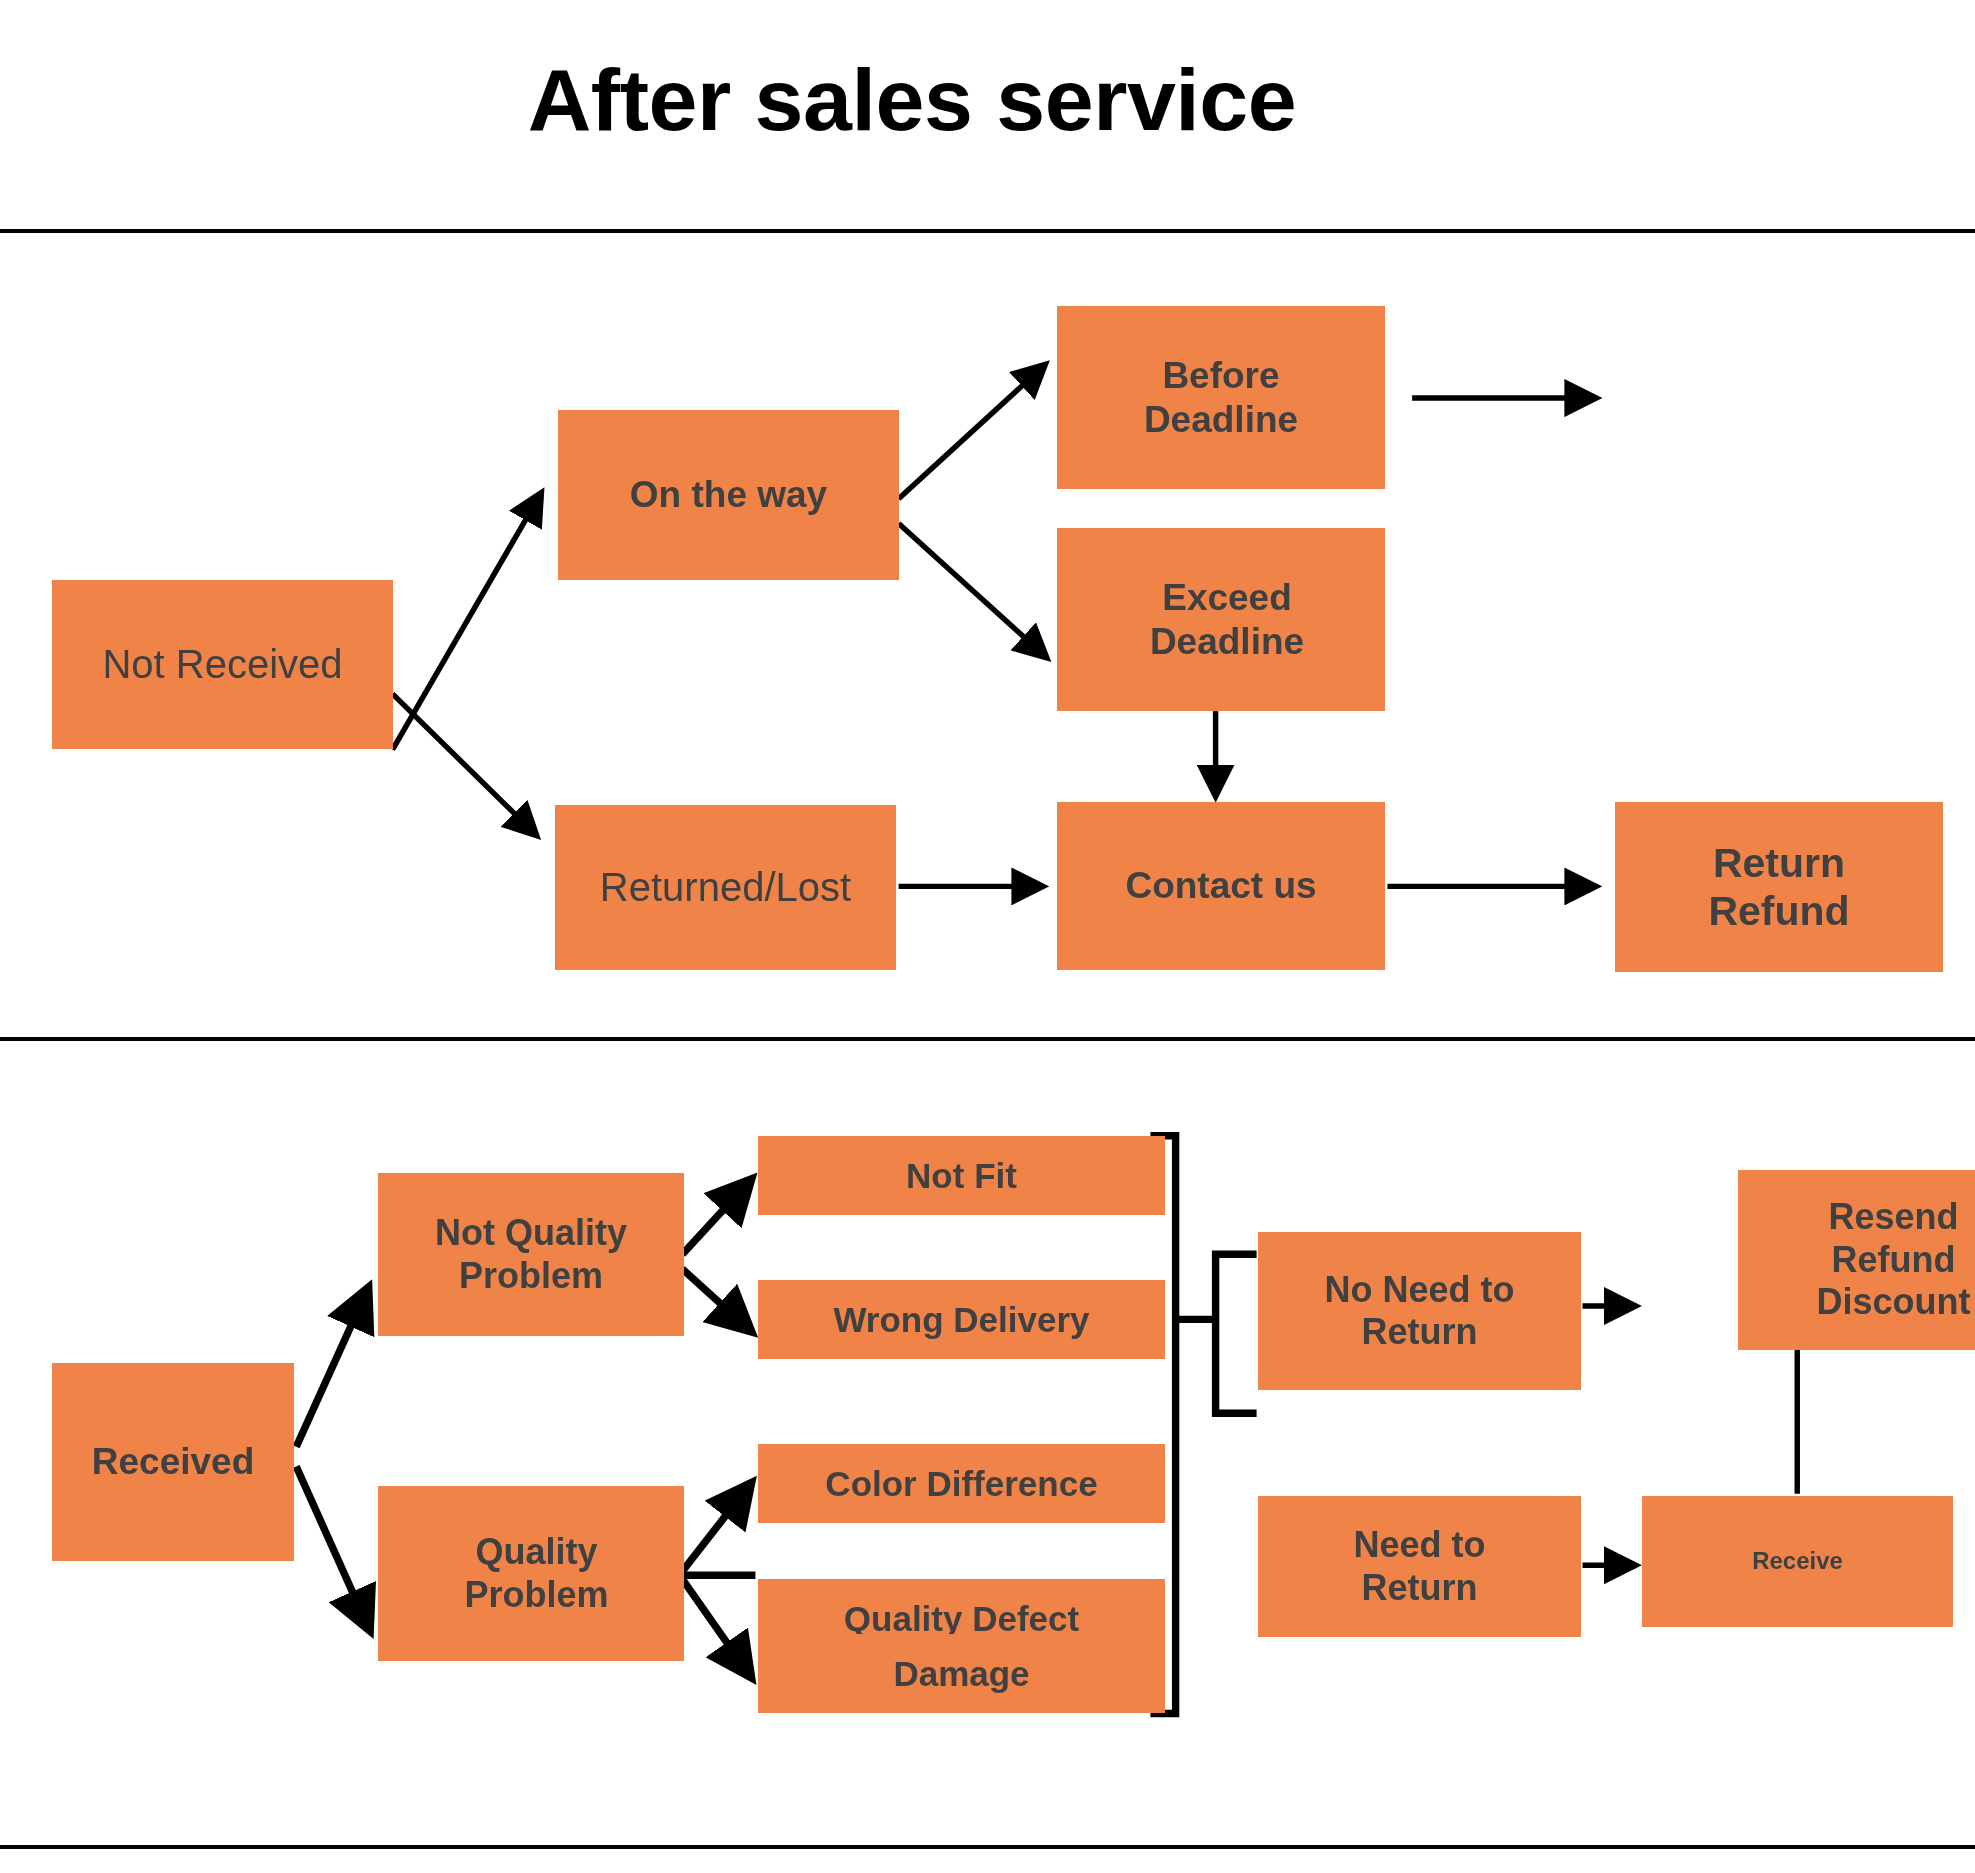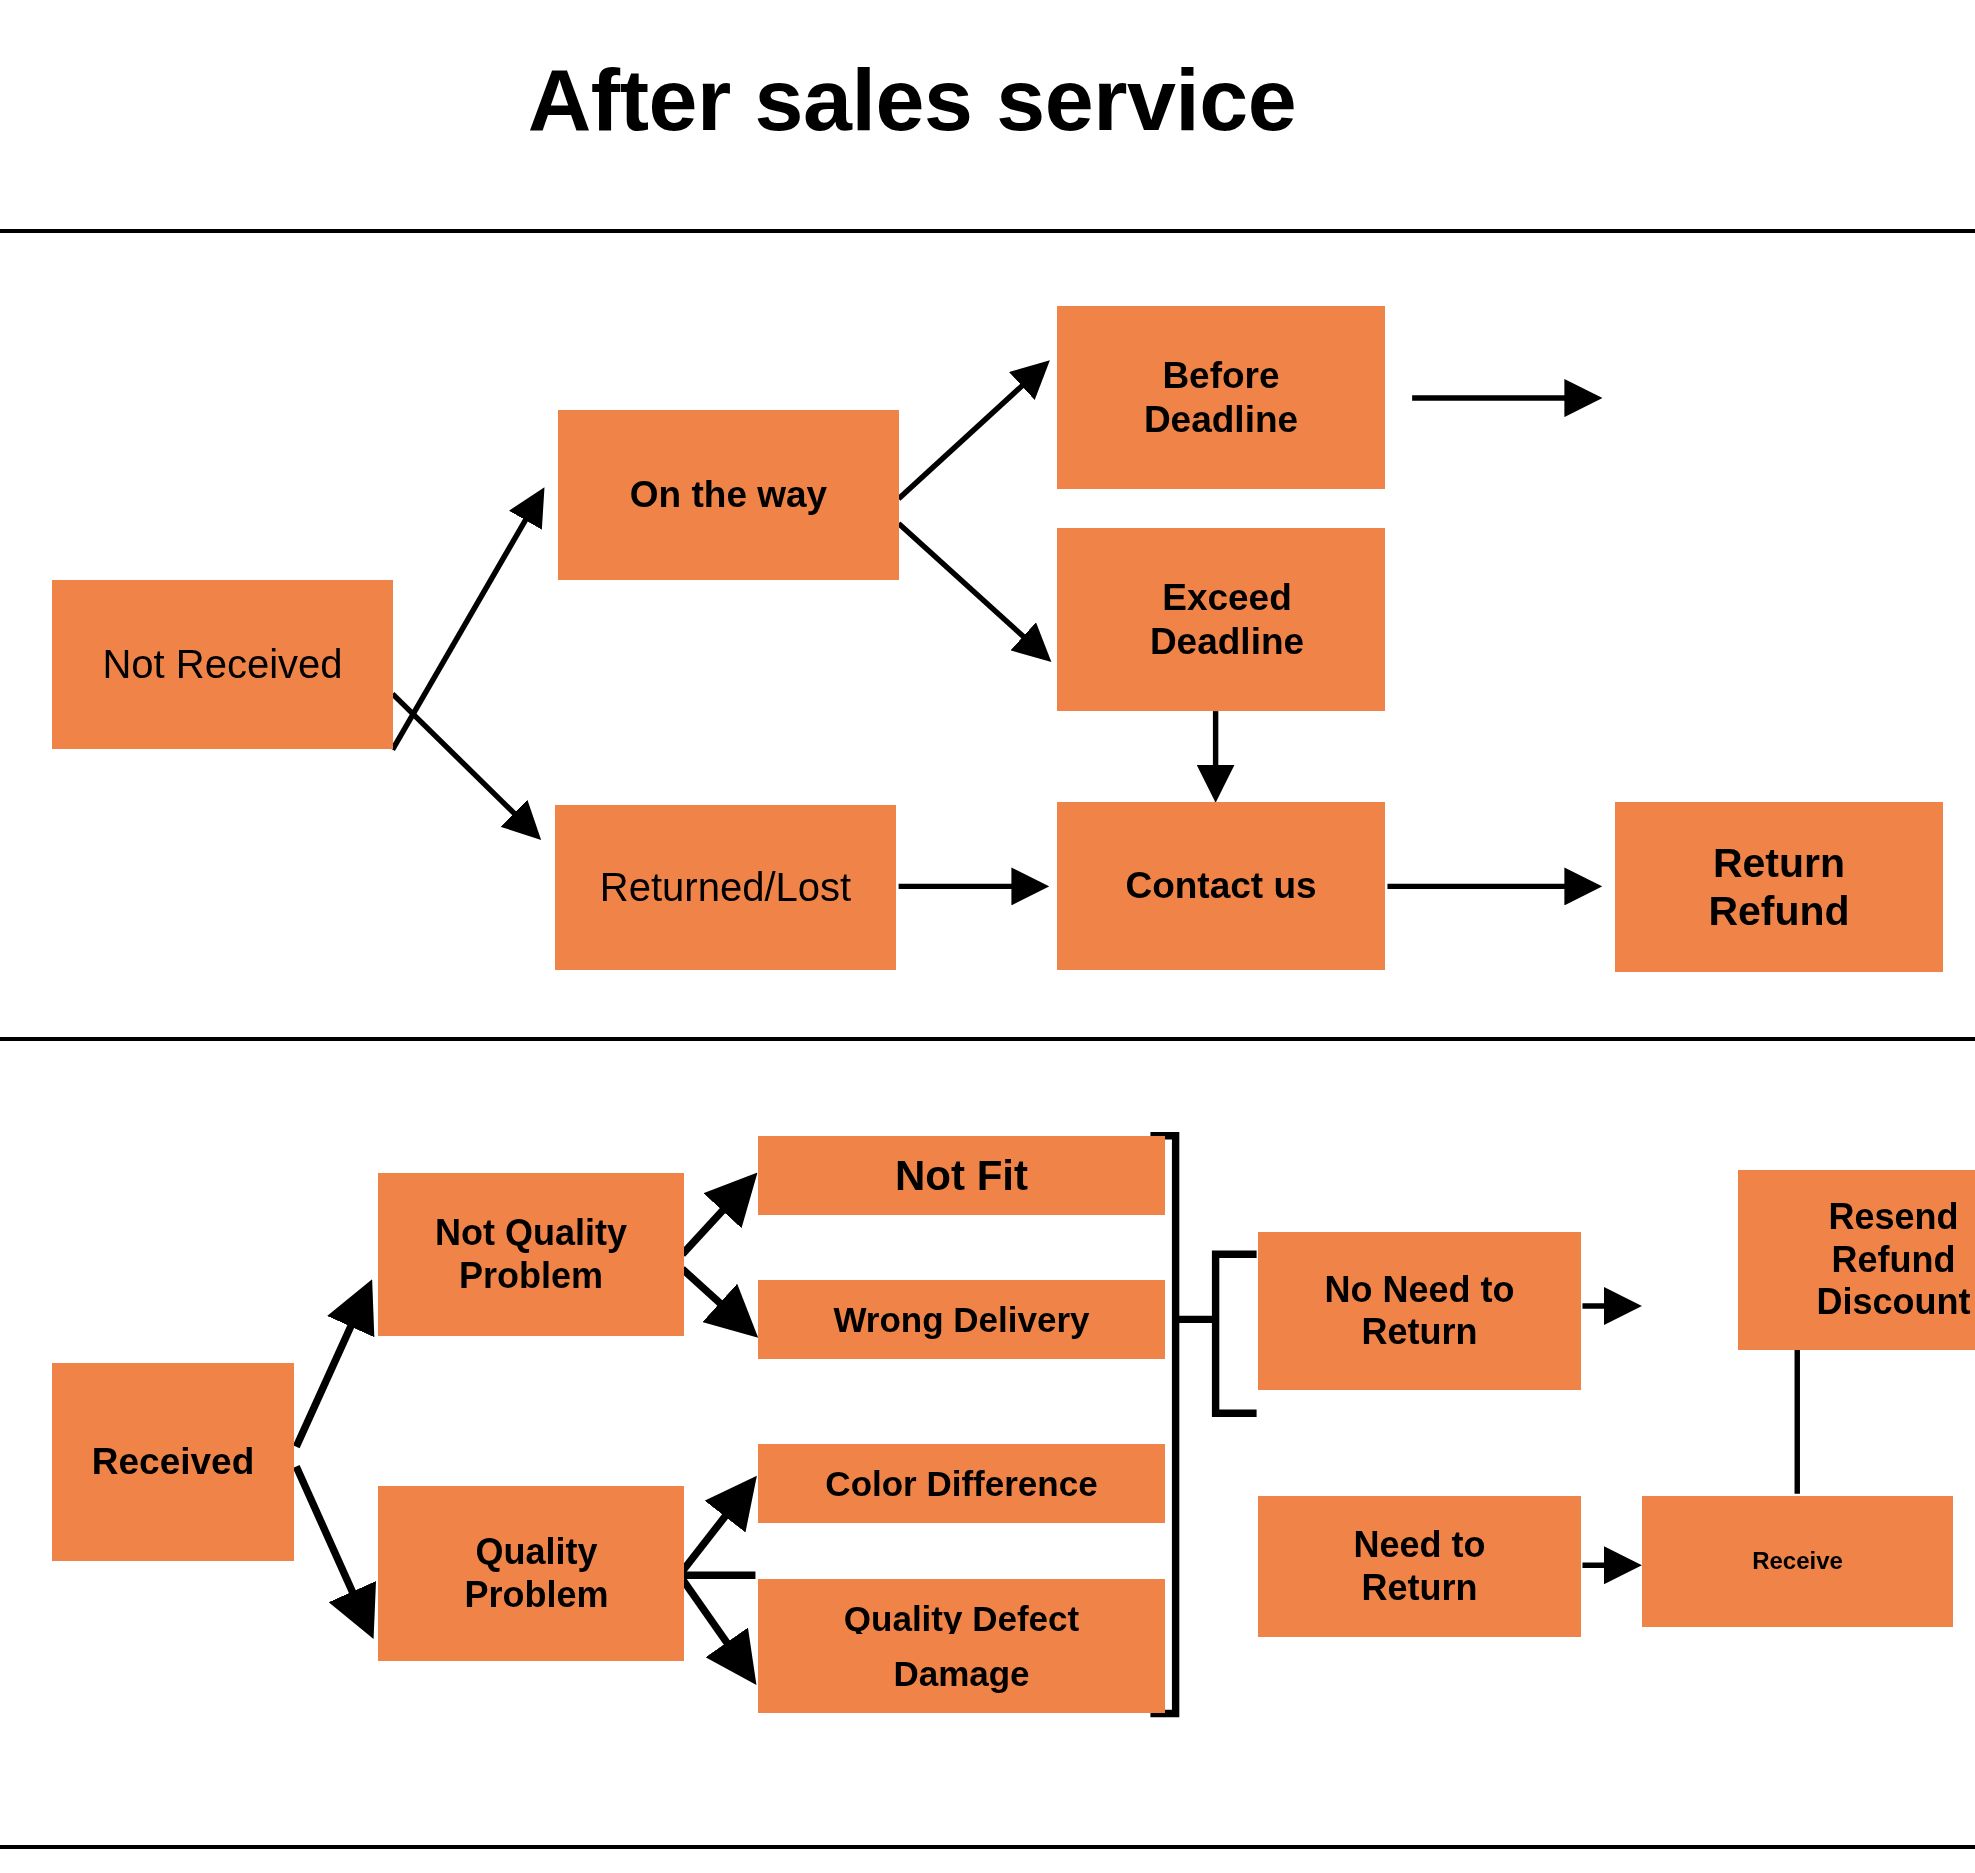--- a/index.html
+++ b/index.html
@@ -37,21 +37,21 @@
     height: 4.4px;
     background: #000000;
   }
   .node {
     position: absolute;
     background: #f08448;
     display: flex;
     align-items: center;
     justify-content: center;
     text-align: center;
-    color: #000000;
+    color: #404040;
     font-weight: bold;
     font-family: "Liberation Sans", sans-serif;
     line-height: 1.18;
     box-sizing: border-box;
     padding: 2px 5px;
   }
   .node.plain { font-weight: normal; }
   svg.edges {
     position: absolute;
     left: 0;
@@ -143,21 +143,21 @@
 Refund</div>
 
   <div class="node" style="left:52px; top:1363px; width:242px; height:198px; font-size:37px;">Received</div>
 
   <div class="node" style="left:378px; top:1173px; width:306px; height:163px; font-size:36px; white-space:pre-line;">Not Quality
 Problem</div>
 
   <div class="node" style="left:378px; top:1486px; width:306px; height:175px; font-size:36px; white-space:pre-line;padding-left:16px;">Quality
 Problem</div>
 
-  <div class="node" style="left:758px; top:1136px; width:407px; height:79px; font-size:42px;text-align:center;">Not Fit</div>
+  <div class="node" style="left:758px; top:1136px; width:407px; height:79px; font-size:35px;text-align:center;">Not Fit</div>
 
   <div class="node" style="left:758px; top:1280px; width:407px; height:79px; font-size:35px;">Wrong Delivery</div>
 
   <div class="node" style="left:758px; top:1444px; width:407px; height:79px; font-size:35px;">Color Difference</div>
 
   <div class="node" style="left:758px; top:1579px; width:407px; height:79px; font-size:35px;text-align:right;">Quality Defect</div>
 
   <div class="node" style="left:758px; top:1634px; width:407px; height:79px; font-size:35px;">Damage</div>
 
   <div class="node" style="left:1258px; top:1232px; width:323px; height:158px; font-size:36px; white-space:pre-line;">No Need to

